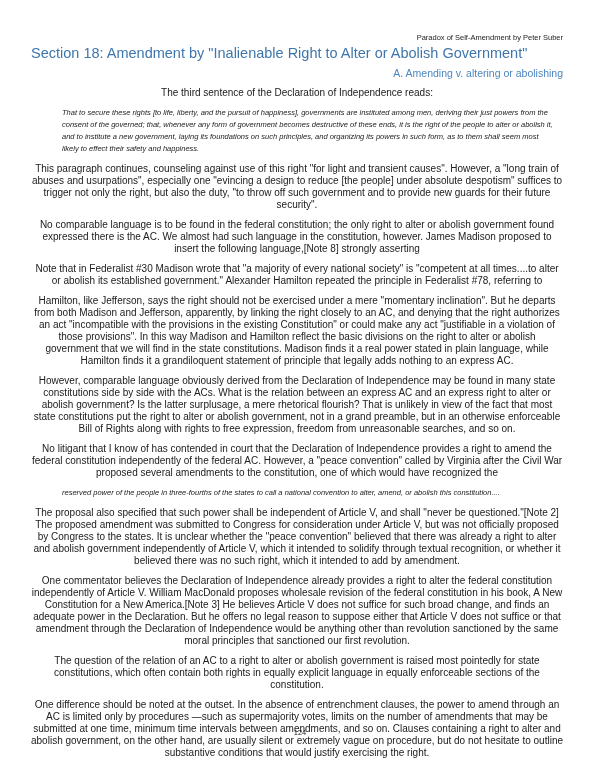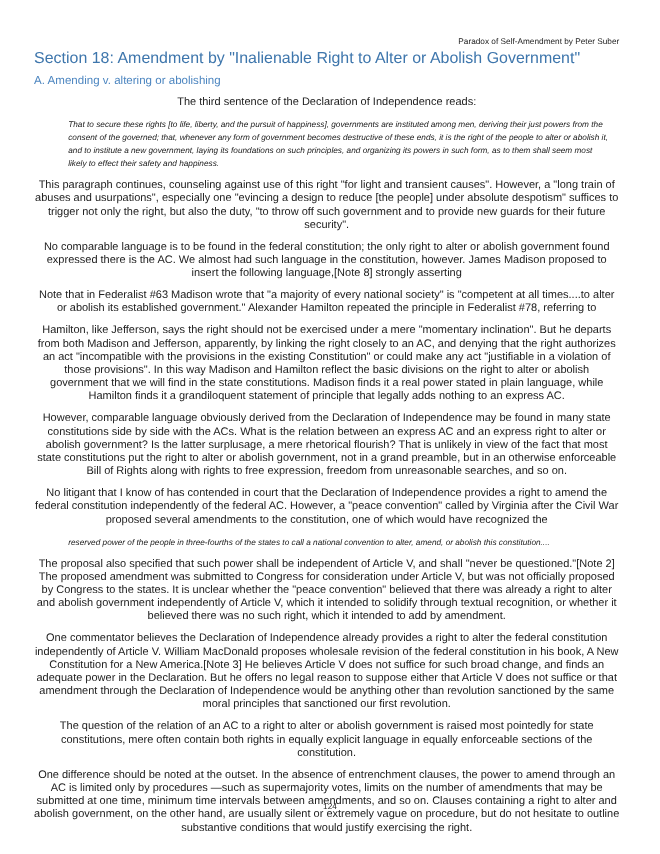--- a/index.html
+++ b/index.html
@@ -28,20 +28,21 @@
     color: #3e76ac;
     margin: 0 0 5px 0;
     letter-spacing: 0;
   }
   h2.subsection-title {
     font-size: 10.5px;
     line-height: 13px;
     font-weight: 400;
     color: #4d86c0;
     margin: 0 0 7px 0;
+    text-align: right;
   }
   .body-p {
     font-size: 10px;
     line-height: 12px;
     margin: 0 0 8px 0;
     text-align: center;
   }
   .quote-p {
     font-size: 7.5px;
     line-height: 12px;
@@ -73,34 +74,34 @@
 
   <p class="body-p">The third sentence of the Declaration of Independence reads:</p>
 
   <div class="quote-p">That to secure these rights [to life, liberty, and the pursuit of happiness], governments are instituted among men, deriving their just powers from the consent of the governed; that, whenever any form of government becomes destructive of these ends, it is the right of the people to alter or abolish it, and to institute a new government, laying its foundations on such principles, and organizing its powers in such form, as to them shall seem most likely to effect their safety and happiness.</div>
 
   <p class="body-p">This paragraph continues, counseling against use of this right "for light and transient causes". However, a "long train of abuses and usurpations", especially one "evincing a design to reduce [the people] under absolute despotism" suffices to trigger not only the right, but also the duty, "to throw off such government and to provide new guards for their future security".</p>
 
   <p class="body-p">No comparable language is to be found in the federal constitution; the only right to alter or abolish government found expressed there is the AC. We almost had such language in the constitution, however. James Madison proposed to insert the following language,[Note 8] strongly asserting</p>
 
 
-  <p class="body-p">Note that in Federalist #63 Madison wrote that "a majority of every national society" is "competent at all times....to alter or abolish its established government." Alexander Hamilton repeated the principle in Federalist #78, referring to</p>
+  <p class="body-p">Note that in Federalist #30 Madison wrote that "a majority of every national society" is "competent at all times....to alter or abolish its established government." Alexander Hamilton repeated the principle in Federalist #78, referring to</p>
 
 
   <p class="body-p">Hamilton, like Jefferson, says the right should not be exercised under a mere "momentary inclination". But he departs from both Madison and Jefferson, apparently, by linking the right closely to an AC, and denying that the right authorizes an act "incompatible with the provisions in the existing Constitution" or could make any act "justifiable in a violation of those provisions". In this way Madison and Hamilton reflect the basic divisions on the right to alter or abolish government that we will find in the state constitutions. Madison finds it a real power stated in plain language, while Hamilton finds it a grandiloquent statement of principle that legally adds nothing to an express AC.</p>
 
   <p class="body-p">However, comparable language obviously derived from the Declaration of Independence may be found in many state constitutions side by side with the ACs. What is the relation between an express AC and an express right to alter or abolish government? Is the latter surplusage, a mere rhetorical flourish? That is unlikely in view of the fact that most state constitutions put the right to alter or abolish government, not in a grand preamble, but in an otherwise enforceable Bill of Rights along with rights to free expression, freedom from unreasonable searches, and so on.</p>
 
   <p class="body-p">No litigant that I know of has contended in court that the Declaration of Independence provides a right to amend the federal constitution independently of the federal AC. However, a "peace convention" called by Virginia after the Civil War proposed several amendments to the constitution, one of which would have recognized the</p>
 
   <div class="quote-p">reserved power of the people in three-fourths of the states to call a national convention to alter, amend, or abolish this constitution....</div>
 
   <p class="body-p">The proposal also specified that such power shall be independent of Article V, and shall "never be questioned."[Note 2] The proposed amendment was submitted to Congress for consideration under Article V, but was not officially proposed by Congress to the states. It is unclear whether the "peace convention" believed that there was already a right to alter and abolish government independently of Article V, which it intended to solidify through textual recognition, or whether it believed there was no such right, which it intended to add by amendment.</p>
 
   <p class="body-p">One commentator believes the Declaration of Independence already provides a right to alter the federal constitution independently of Article V. William MacDonald proposes wholesale revision of the federal constitution in his book, A New Constitution for a New America.[Note 3] He believes Article V does not suffice for such broad change, and finds an adequate power in the Declaration. But he offers no legal reason to suppose either that Article V does not suffice or that amendment through the Declaration of Independence would be anything other than revolution sanctioned by the same moral principles that sanctioned our first revolution.</p>
 
-  <p class="body-p">The question of the relation of an AC to a right to alter or abolish government is raised most pointedly for state constitutions, mere often contain both rights in equally explicit language in equally enforceable sections of the constitution.</p>
+  <p class="body-p">The question of the relation of an AC to a right to alter or abolish government is raised most pointedly for state constitutions, which often contain both rights in equally explicit language in equally enforceable sections of the constitution.</p>
 
   <p class="body-p">One difference should be noted at the outset. In the absence of entrenchment clauses, the power to amend through an AC is limited only by procedures —such as supermajority votes, limits on the number of amendments that may be submitted at one time, minimum time intervals between amendments, and so on. Clauses containing a right to alter and abolish government, on the other hand, are usually silent or extremely vague on procedure, but do not hesitate to outline substantive conditions that would justify exercising the right.</p>
 
   <div class="page-number">124</div>
 
 </div>
 
 </body></html>

